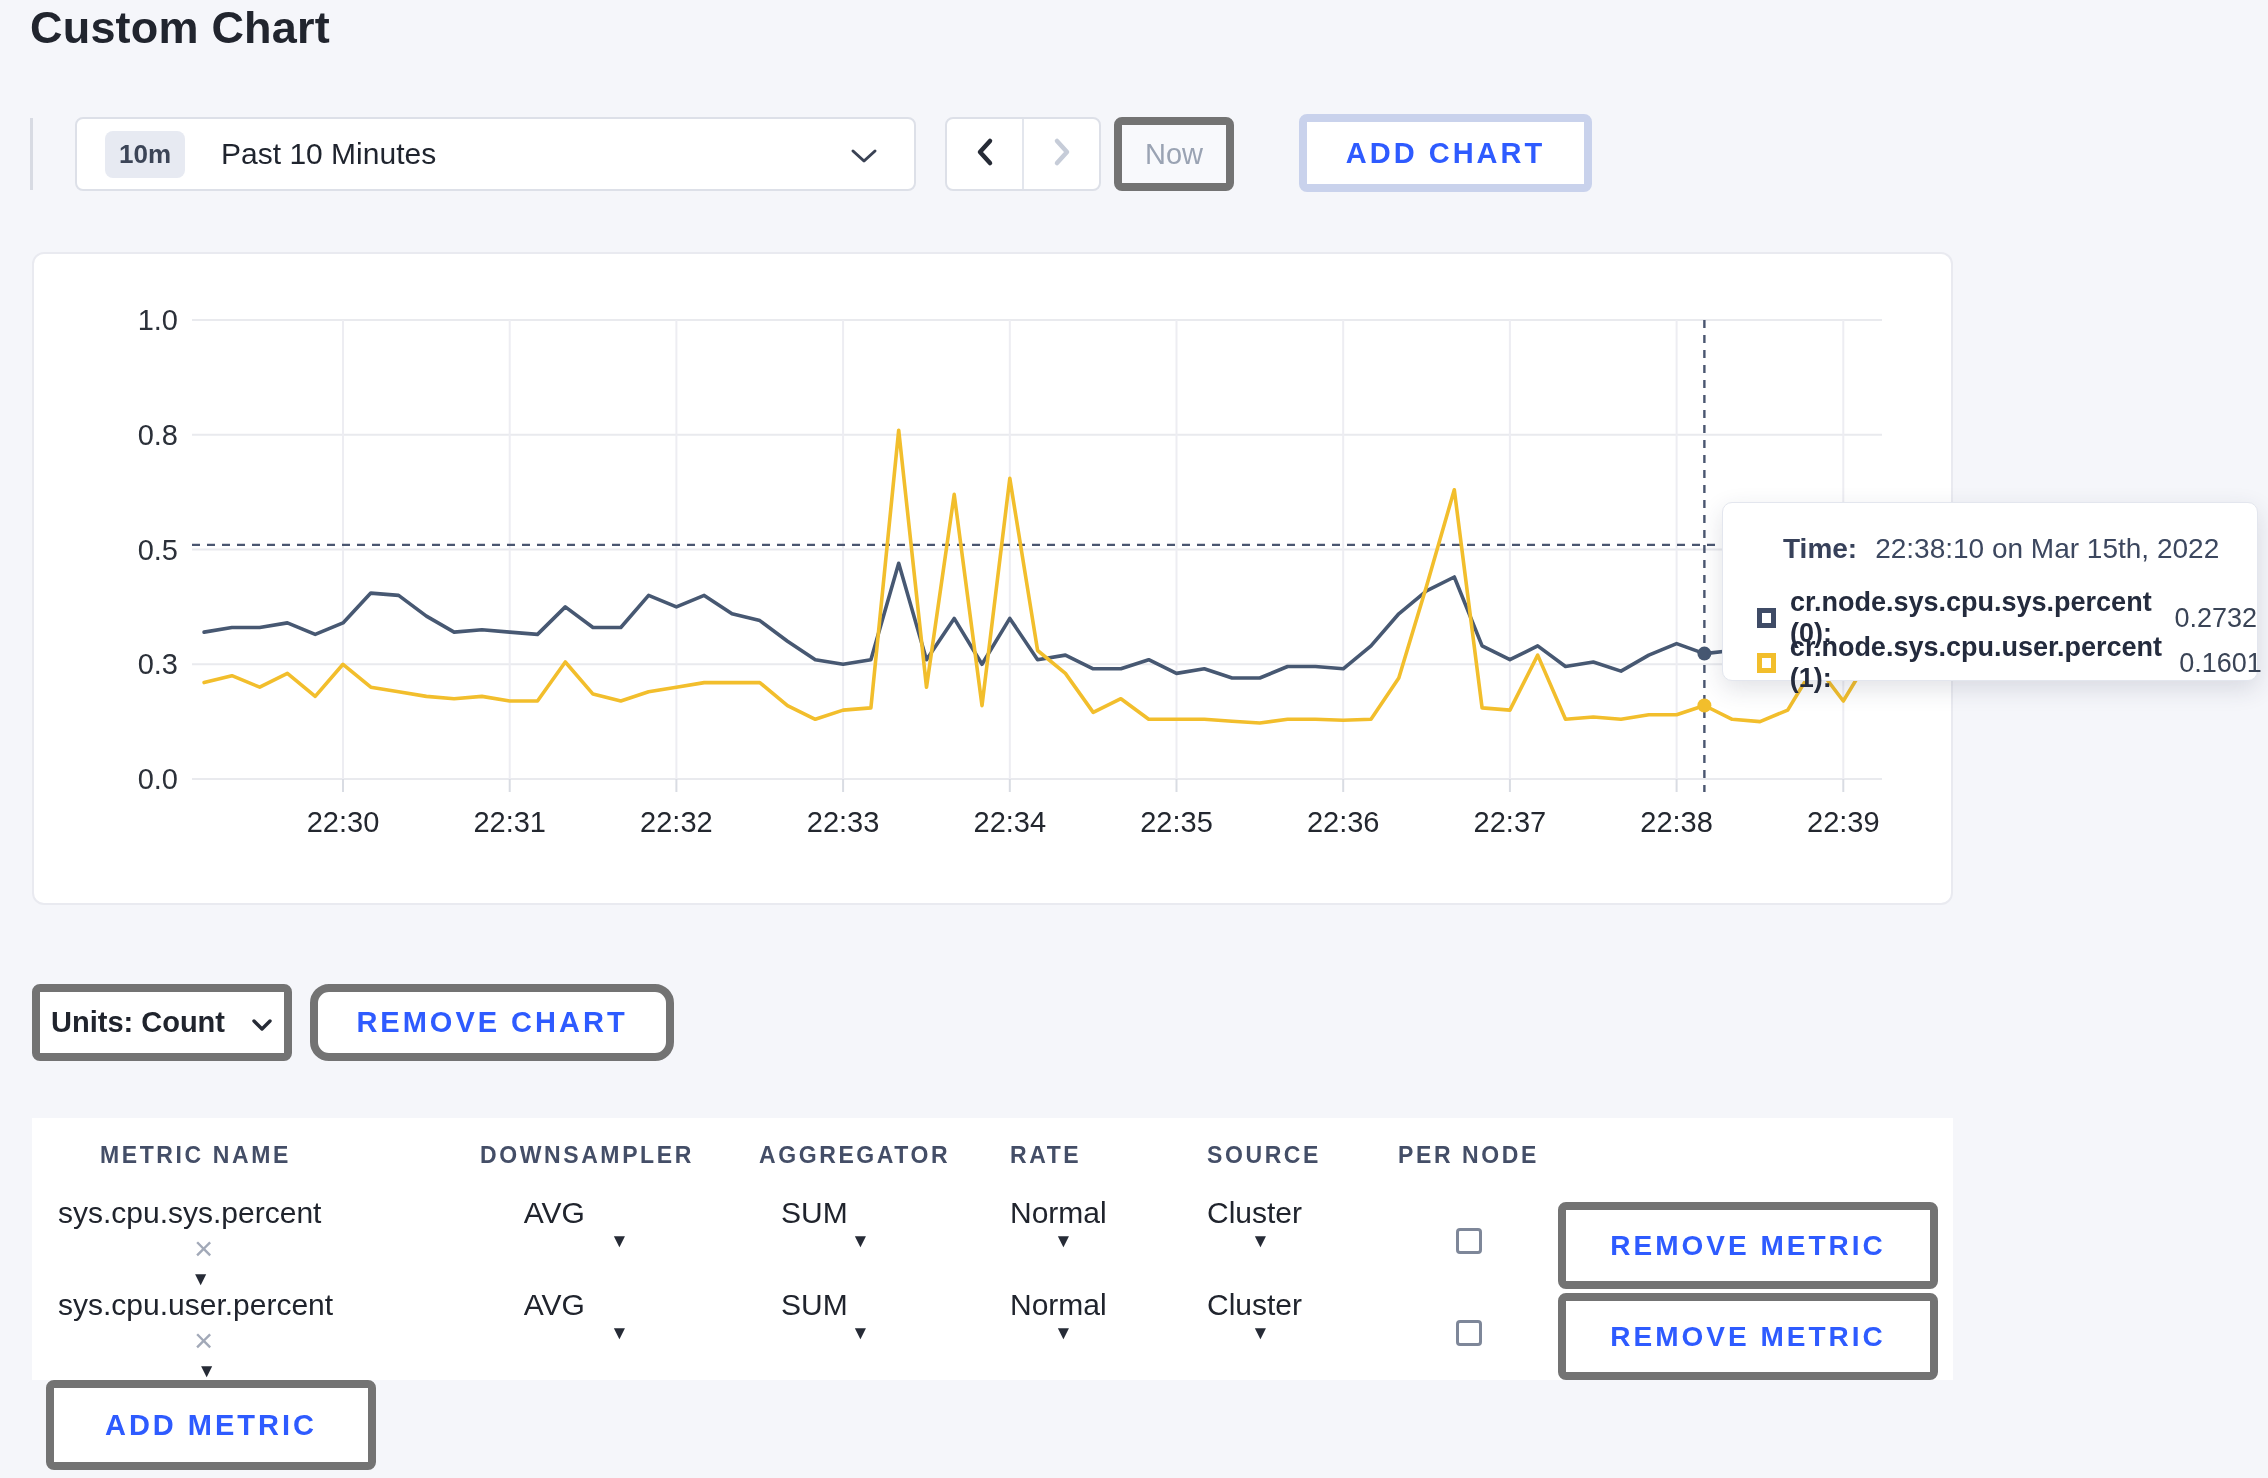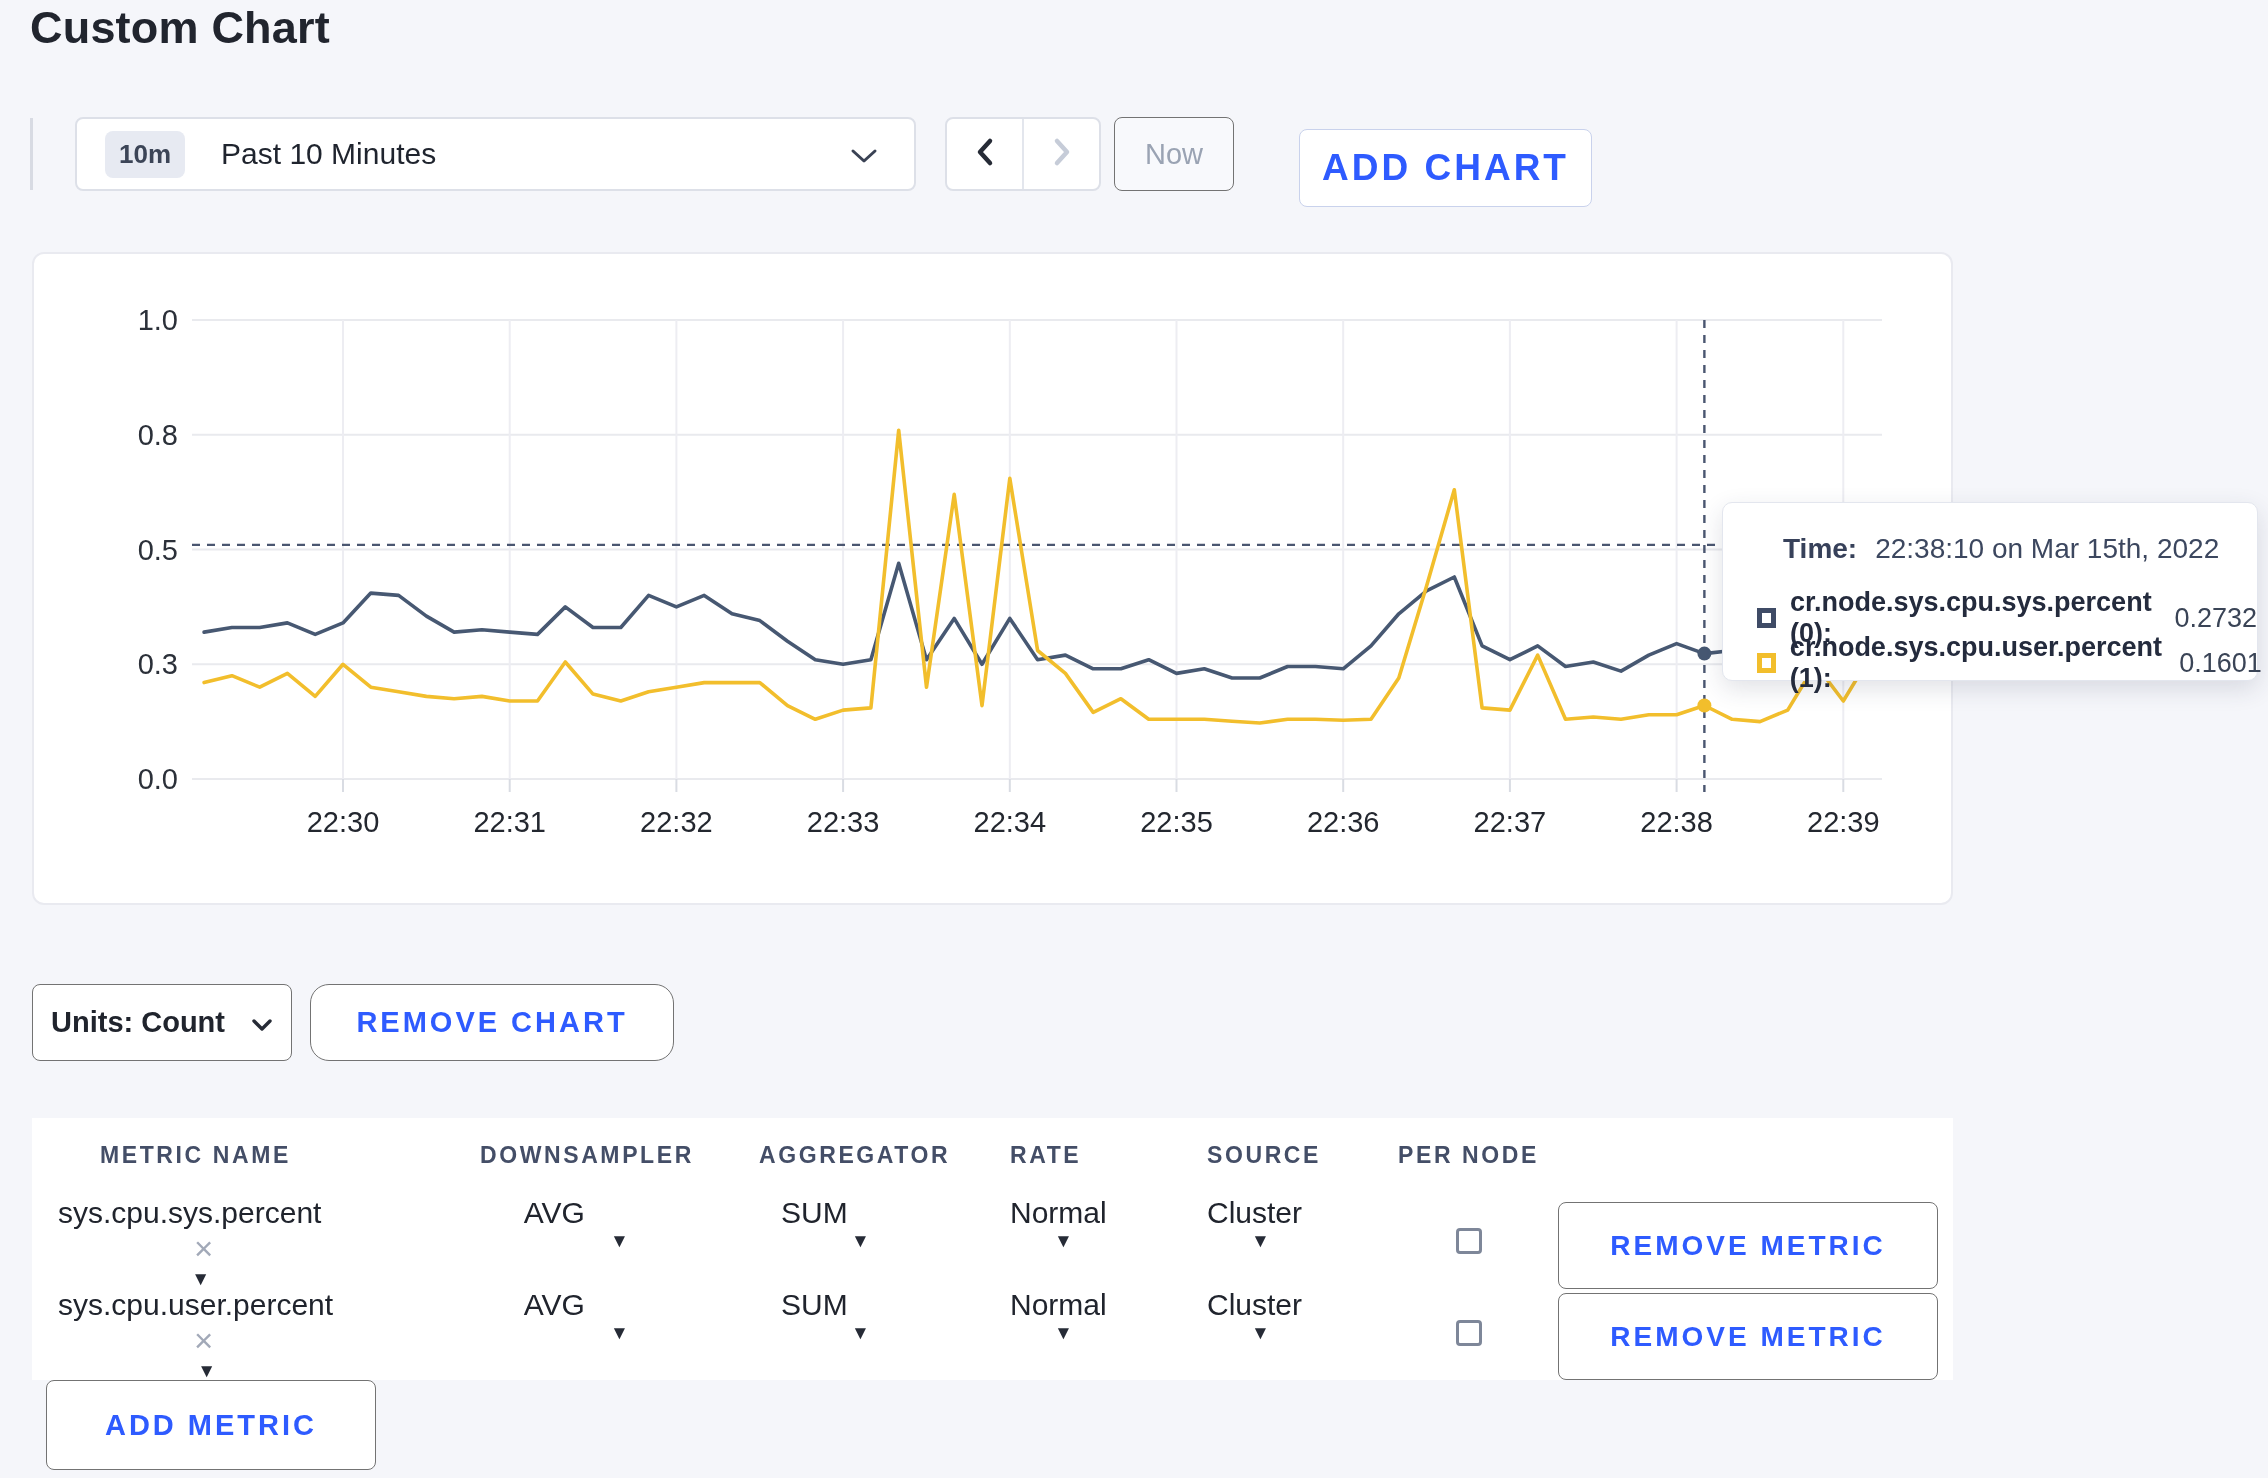--- a/index.html
+++ b/index.html
@@ -14,24 +14,24 @@
                  border:2px solid #dde0e8; border-radius:8px; display:flex; align-items:center; cursor:pointer; }
   .time-badge { margin-left:28px; background:#e7eaf2; border-radius:8px; padding:8px 14px; font-size:26px; font-weight:700; color:#3c4557; }
   .time-label { margin-left:36px; font-size:30px; color:#1f242e; }
   .time-chevron { position:absolute; right:36px; top:28px; }
 
   .pager { position:absolute; left:945px; top:117px; width:156px; height:74px; background:#fff;
            border:2px solid #dde0e8; border-radius:8px; display:flex; }
   .pager-half { flex:1; display:flex; align-items:center; justify-content:center; cursor:pointer; }
   .pager-half + .pager-half { border-left:2px solid #e3e6ed; }
 
-  .btn { display:flex; align-items:center; justify-content:center; background:#fff; border:1px solid #737373; border-radius:8px; cursor:pointer; }
+  .btn { display:flex; align-items:center; justify-content:center; background:#fff; border:8px solid #737373; border-radius:8px; cursor:pointer; }
   .now-btn { position:absolute; left:1114px; top:117px; width:120px; height:74px; font-size:29px; color:#9aa3b3; background:#f8f9fc; }
   .blue-btn { color:#2e5bff; font-weight:700; letter-spacing:3px; }
-  .add-chart-btn { position:absolute; left:1299px; top:114px; width:293px; height:78px; font-size:37px; border-color:#c9d2ec;margin-top:15px; }
+  .add-chart-btn { position:absolute; left:1299px; top:114px; width:293px; height:78px; font-size:29px; border-color:#c9d2ec; }
 
   
   .chart-card { position:absolute; left:32px; top:252px; width:1921px; height:653px; background:#fff;
                 border:2px solid #e9eaf0; border-radius:12px; z-index:1; }
   .chart-card svg { position:absolute; left:0; top:0; }
 
   
   .tooltip { position:absolute; left:1722px; top:502px; width:536px; height:179px; background:#fff;
              border:1px solid #e3e6ee; border-radius:10px; box-shadow:0 8px 24px rgba(40,50,80,.14); z-index:5; }
   .tt-time { position:absolute; left:60px; top:30px; font-size:28px; color:#3c475f; }

